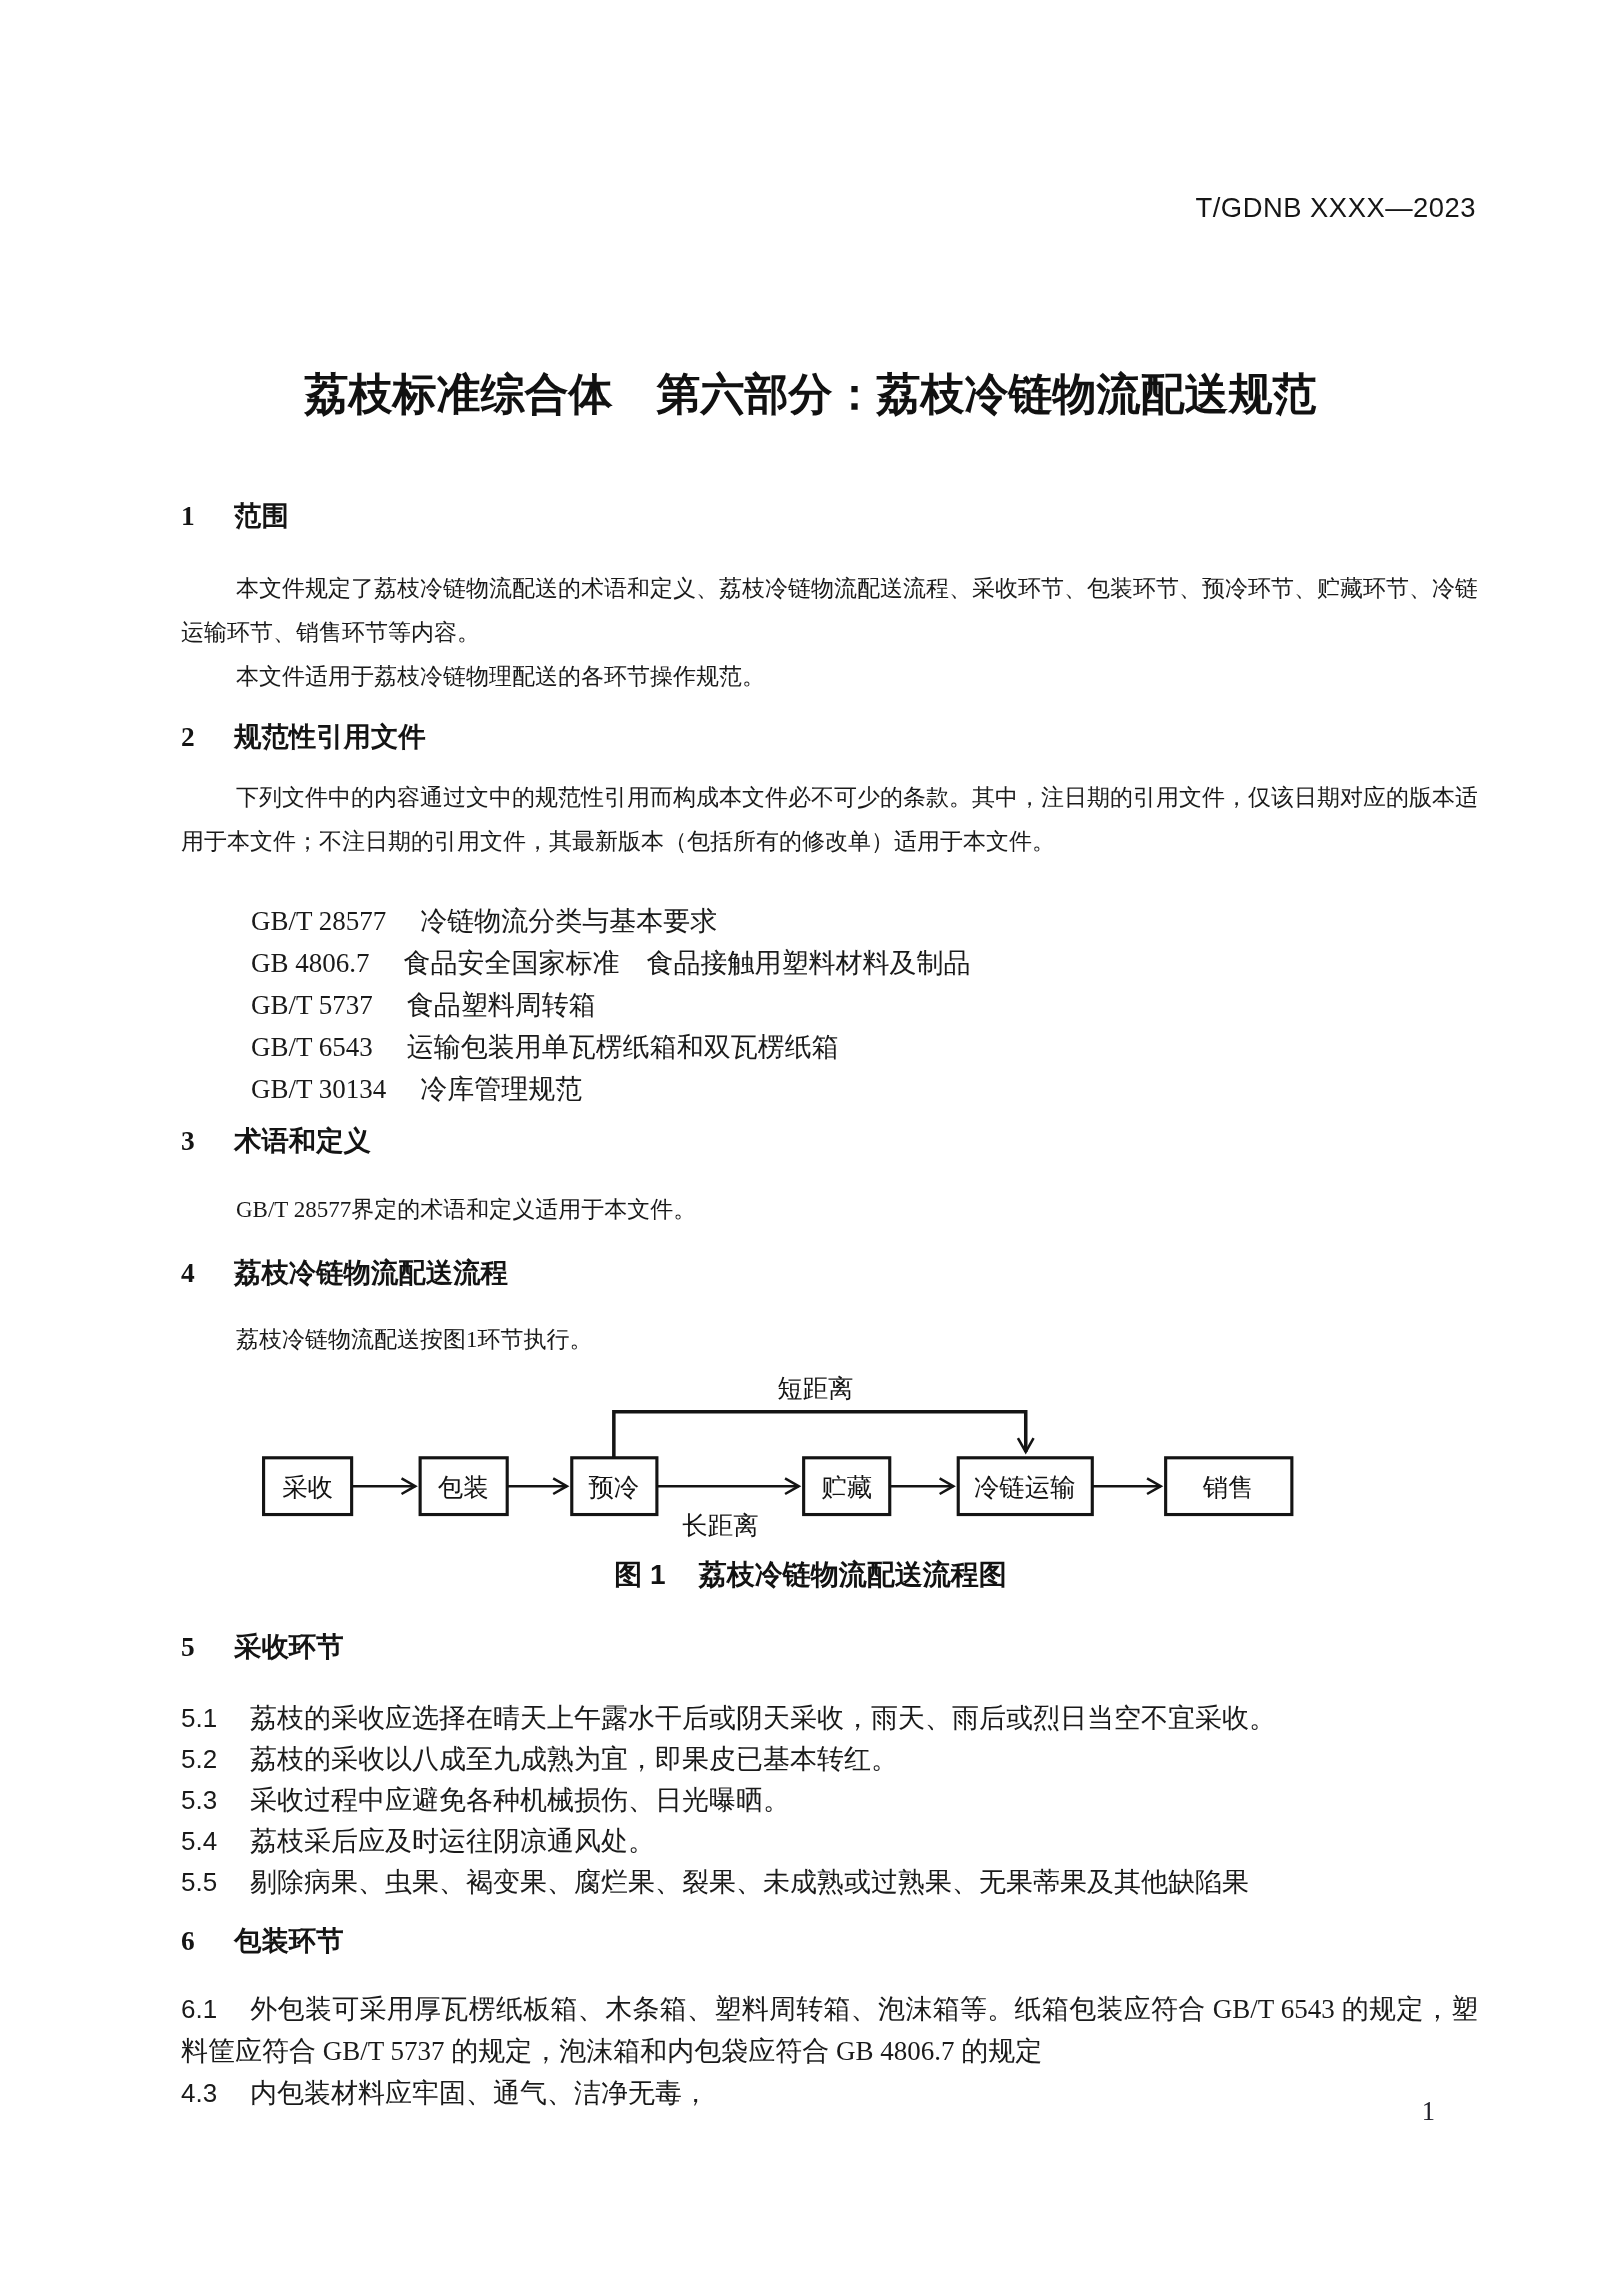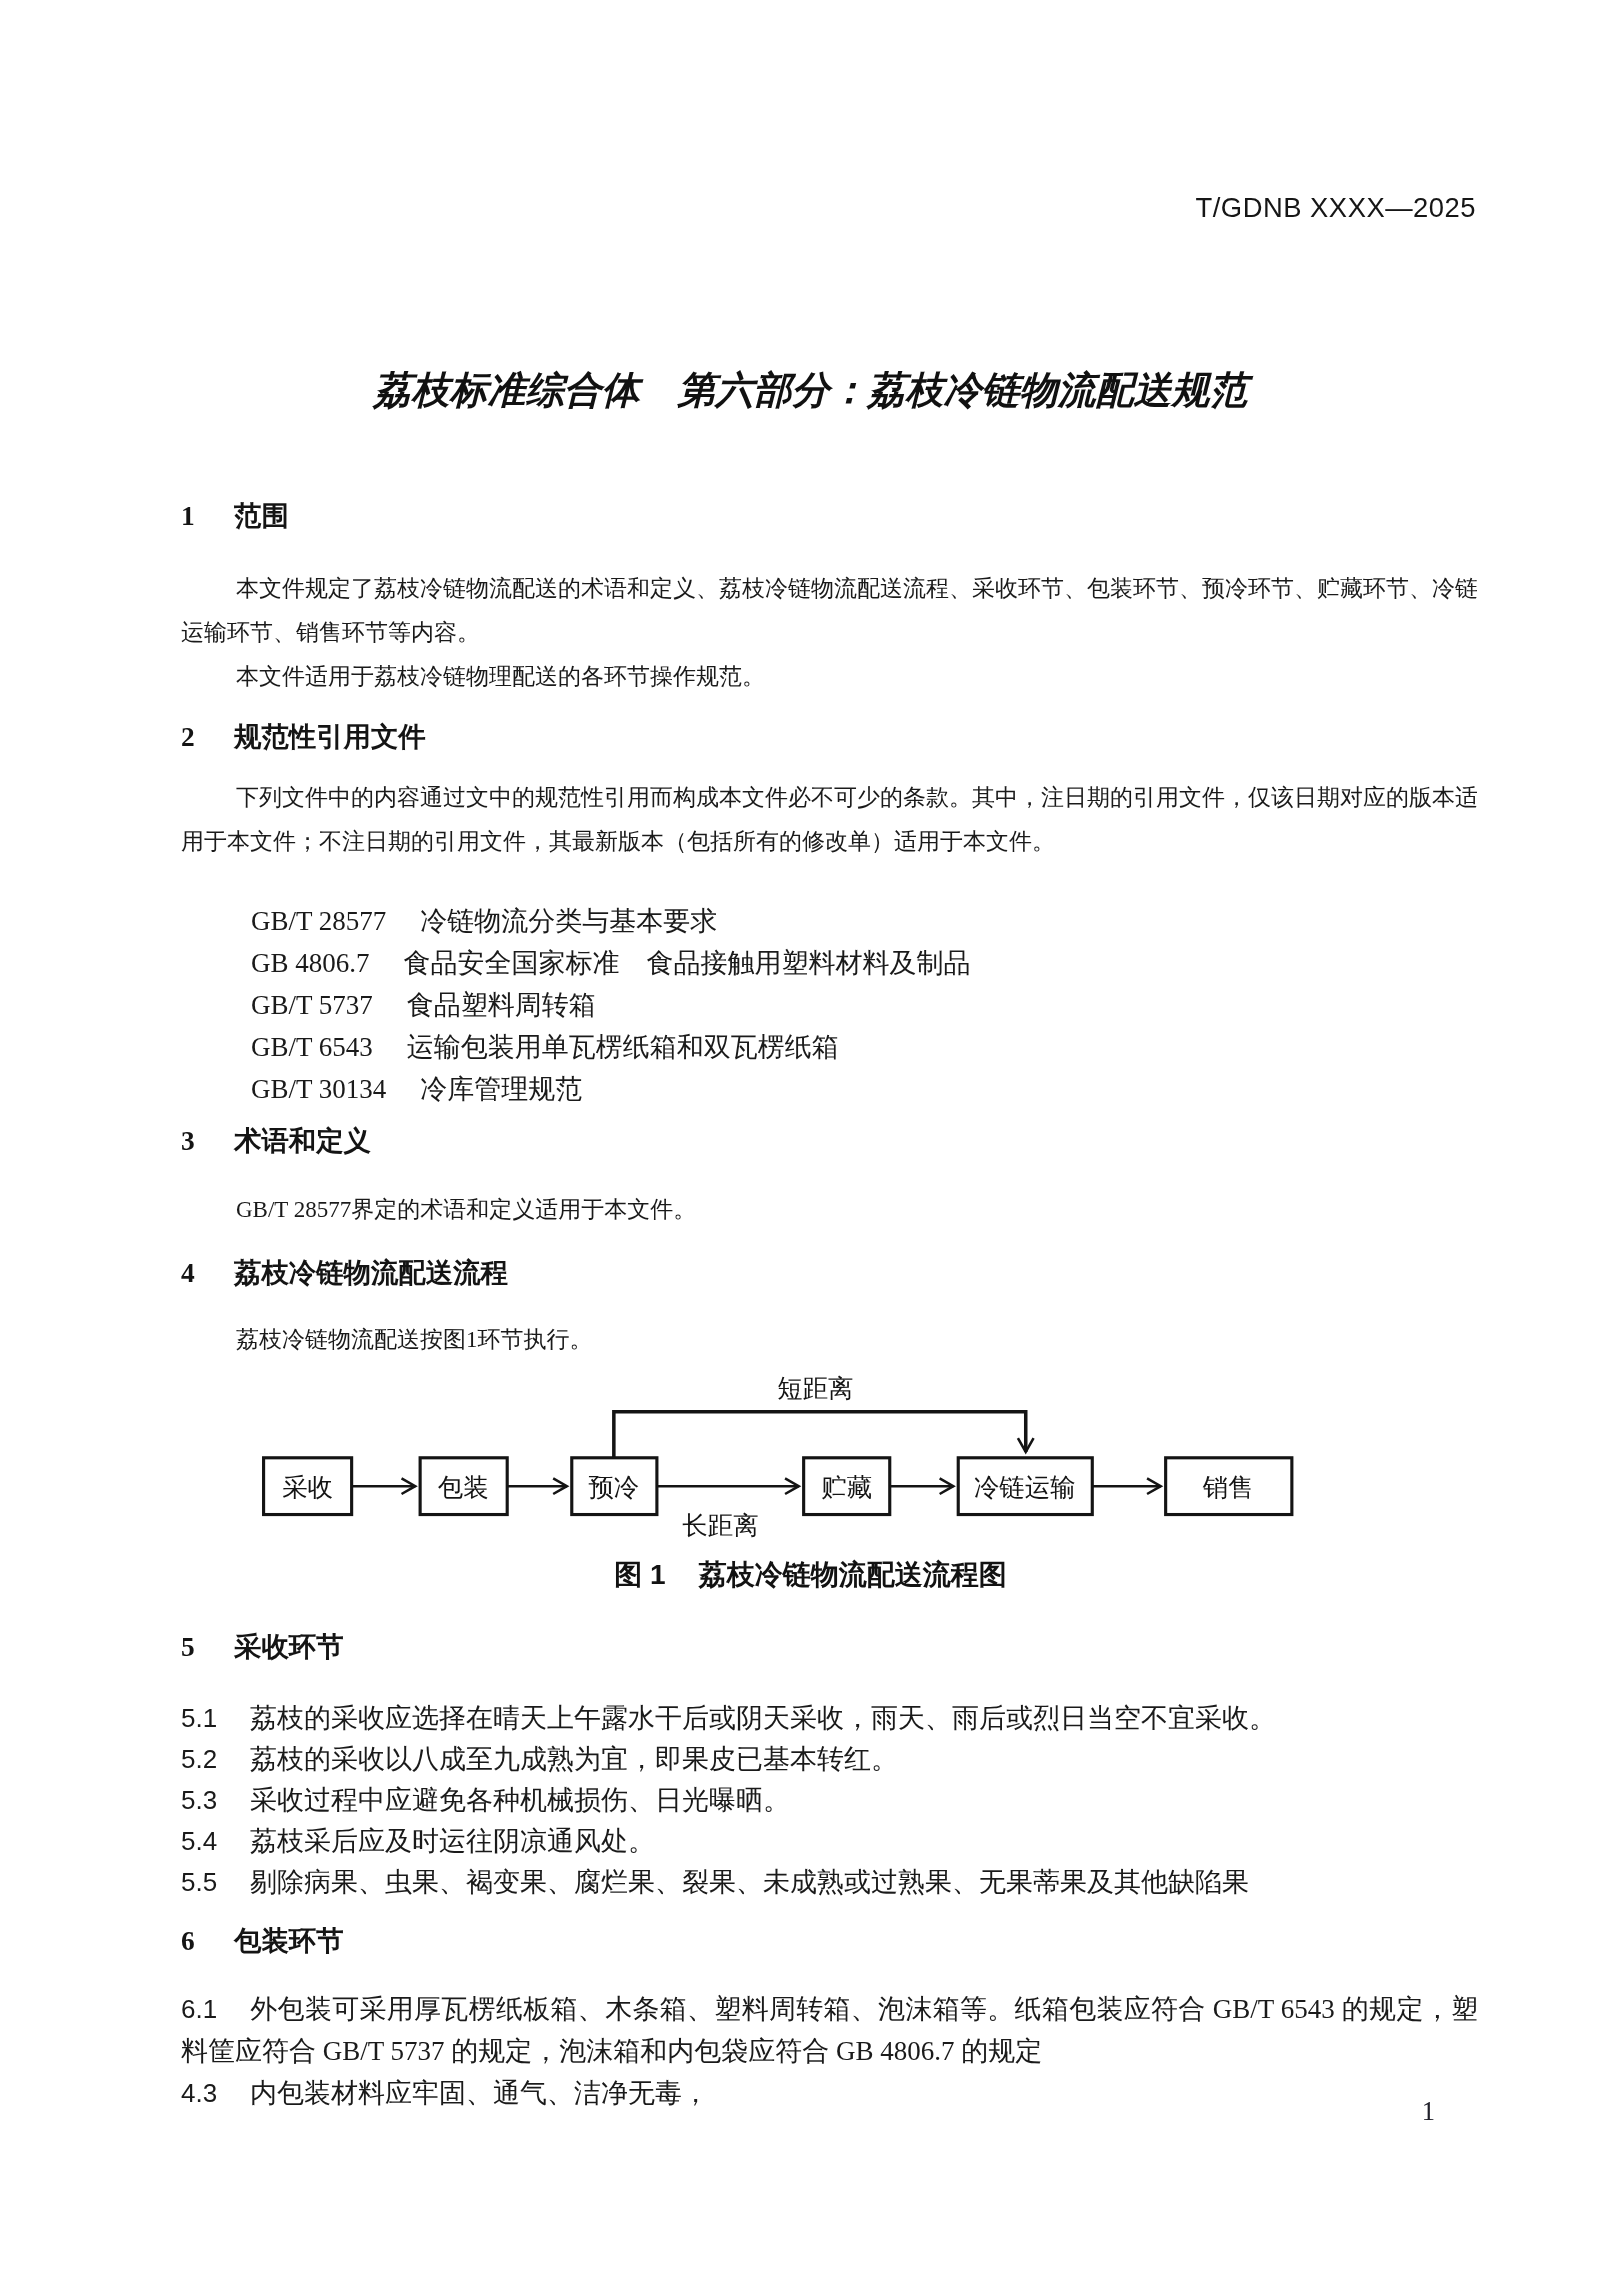--- a/index.html
+++ b/index.html
@@ -22,23 +22,22 @@
     font-size: 27.4px; letter-spacing: 0.5px;
     color: #161616;
   }
 
   
   .doc-title {
     top: 365px; left: 0; right: 0;
     text-align: center;
     font-family: "Liberation Sans", "DejaVu Sans", sans-serif;
     font-weight: 700;
-    font-size: 38px;
+    font-size: 44px;
     color: #111;
-    font-style: italic;
   }
 
   
   .sec-head {
     left: 181px; right: 143px;
     font-family: Liberation Serif, serif;
     font-weight: 700;
     font-size: 27.4px;
     color: #141414;
   }
@@ -92,21 +91,21 @@
     top: 2096px; right: 186px;
     font-size: 26.5px;
     color: #20202a;
   }
 </style>
 </head>
 <body>
 
 <div class="page">
 
-  <div class="abs header-code">T/GDNB XXXX—2025</div>
+  <div class="abs header-code">T/GDNB XXXX—2023</div>
 
   <div class="abs doc-title">荔枝标准综合体　第六部分：荔枝冷链物流配送规范</div>
 
   <div class="abs sec-head" style="top:498px">
     <span class="num">1</span><span>范围</span>
   </div>
   <div class="abs tblock body-block" style="top:567px">
     <p>本文件规定了荔枝冷链物流配送的术语和定义、荔枝冷链物流配送流程、采收环节、包装环节、预冷环节、贮藏环节、冷链运输环节、销售环节等内容。</p>
     <p>本文件适用于荔枝冷链物理配送的各环节操作规范。</p>
   </div>

